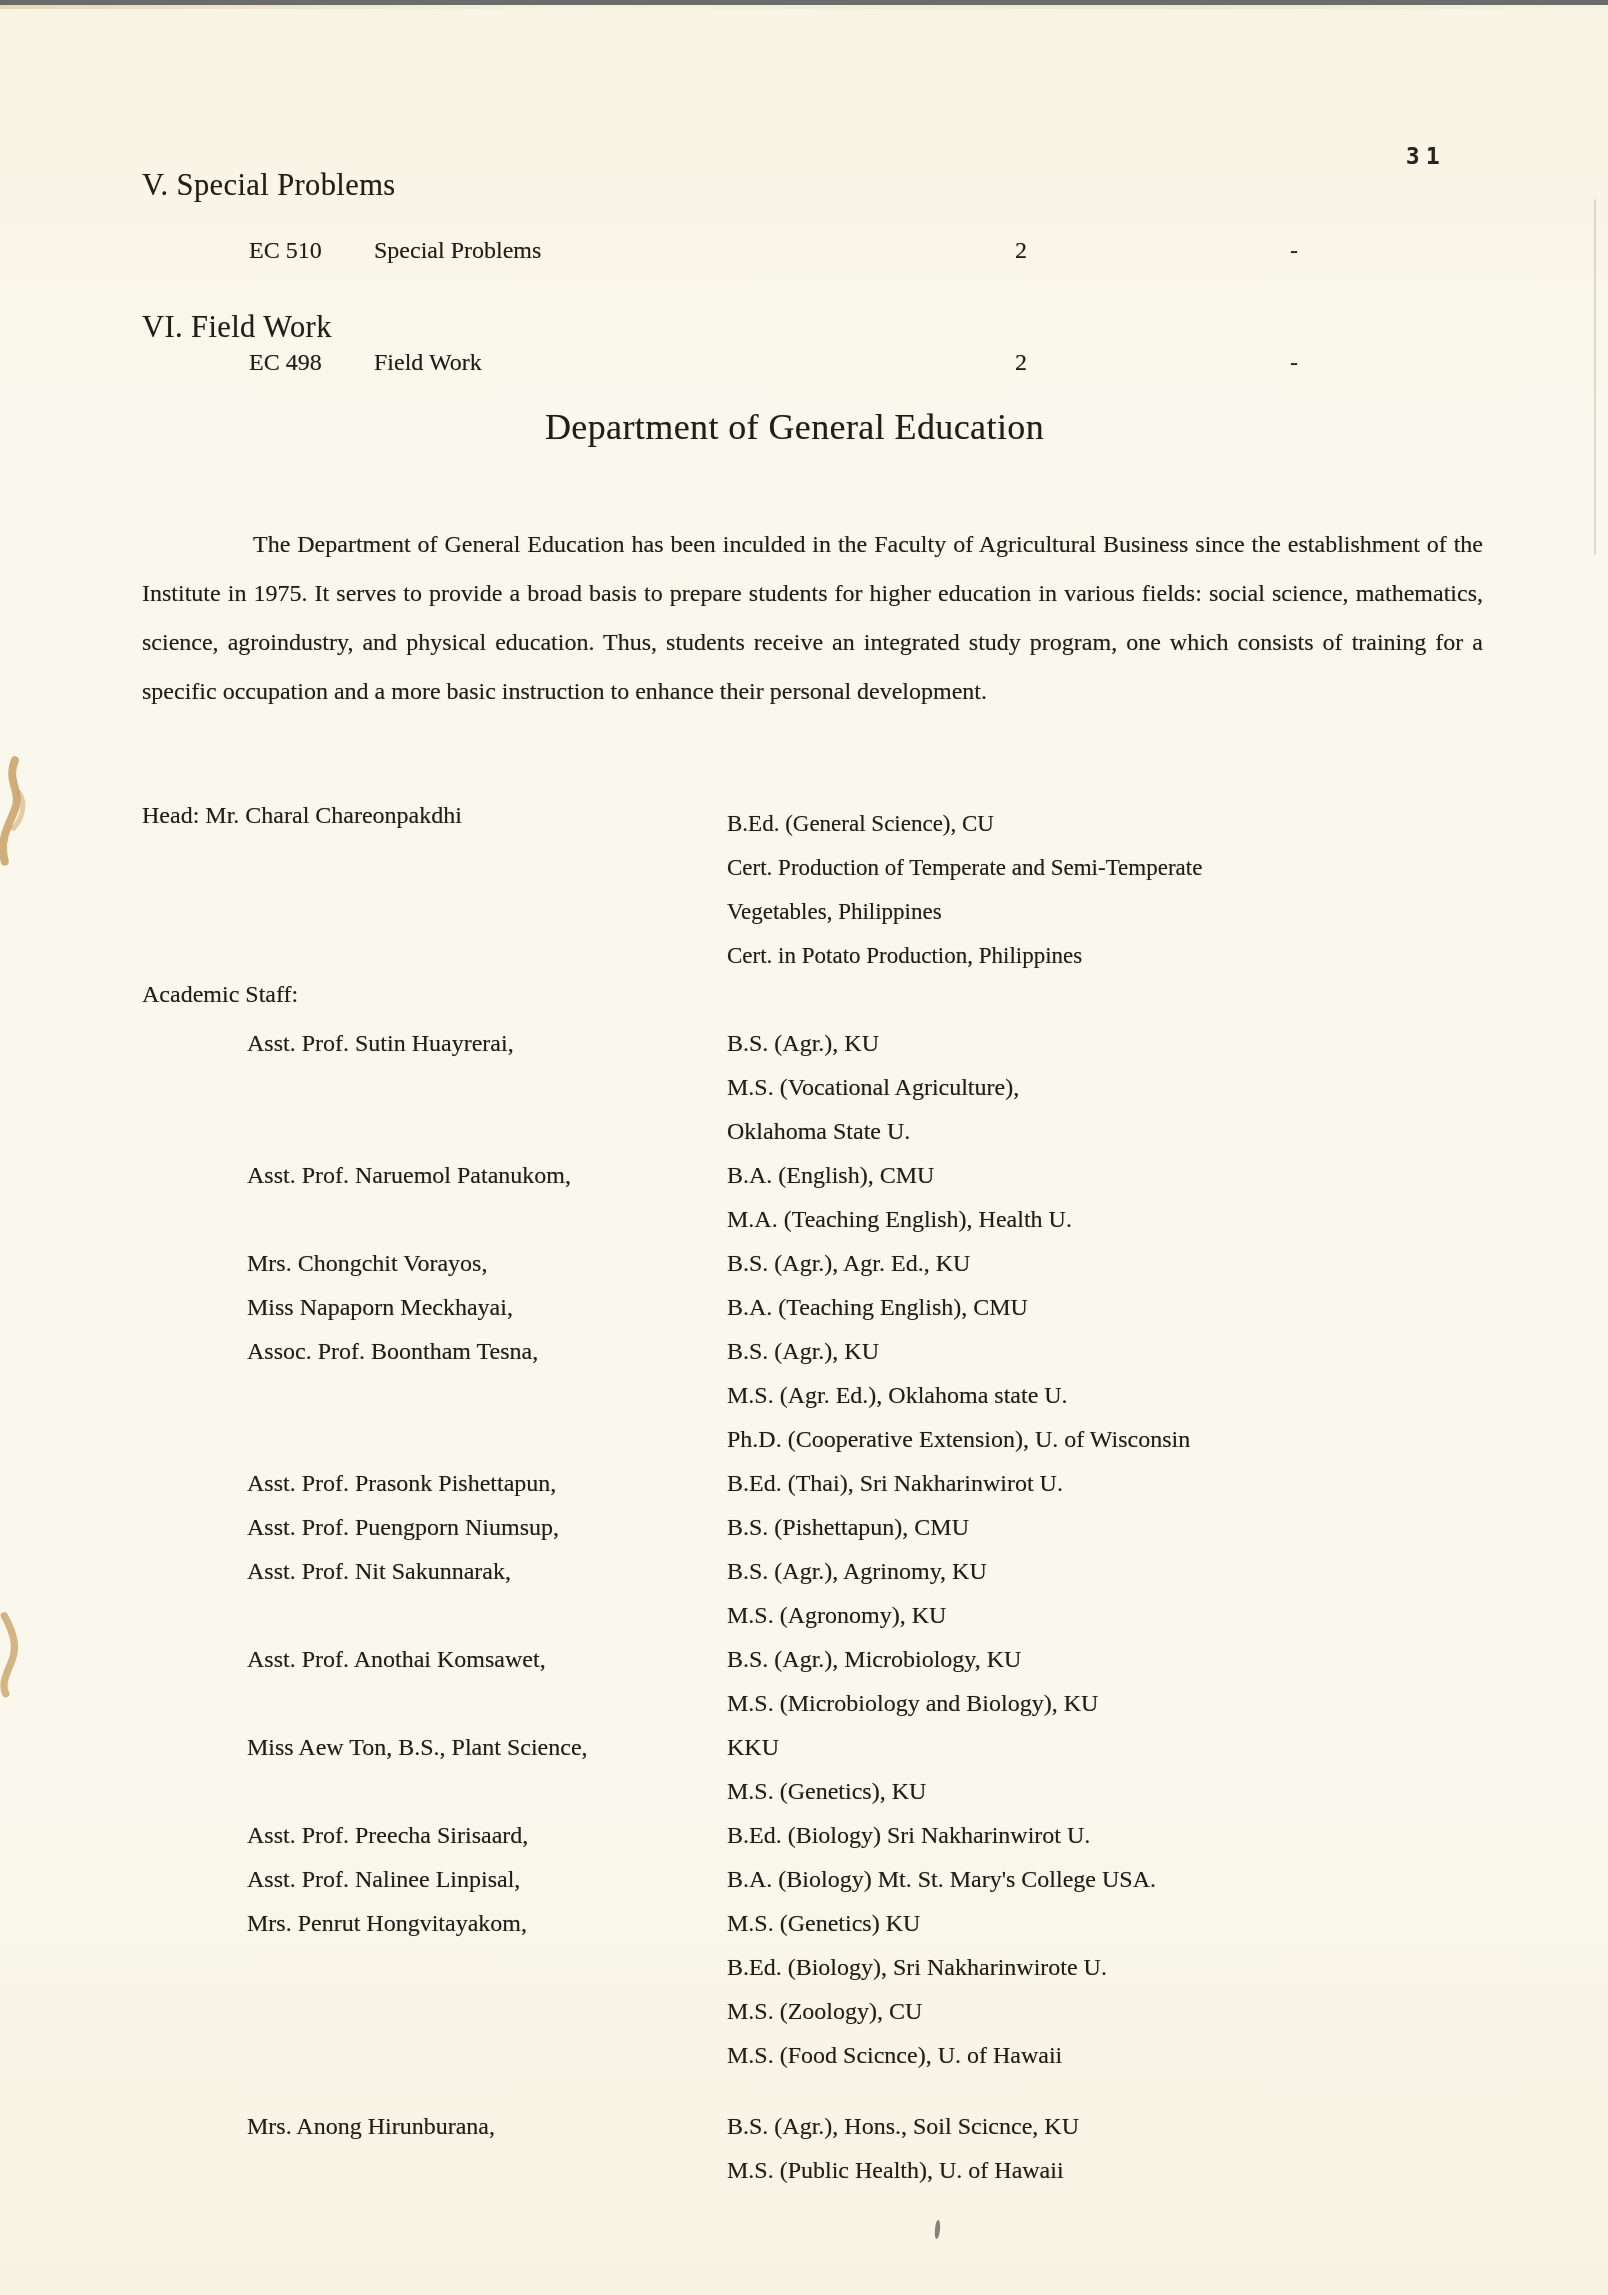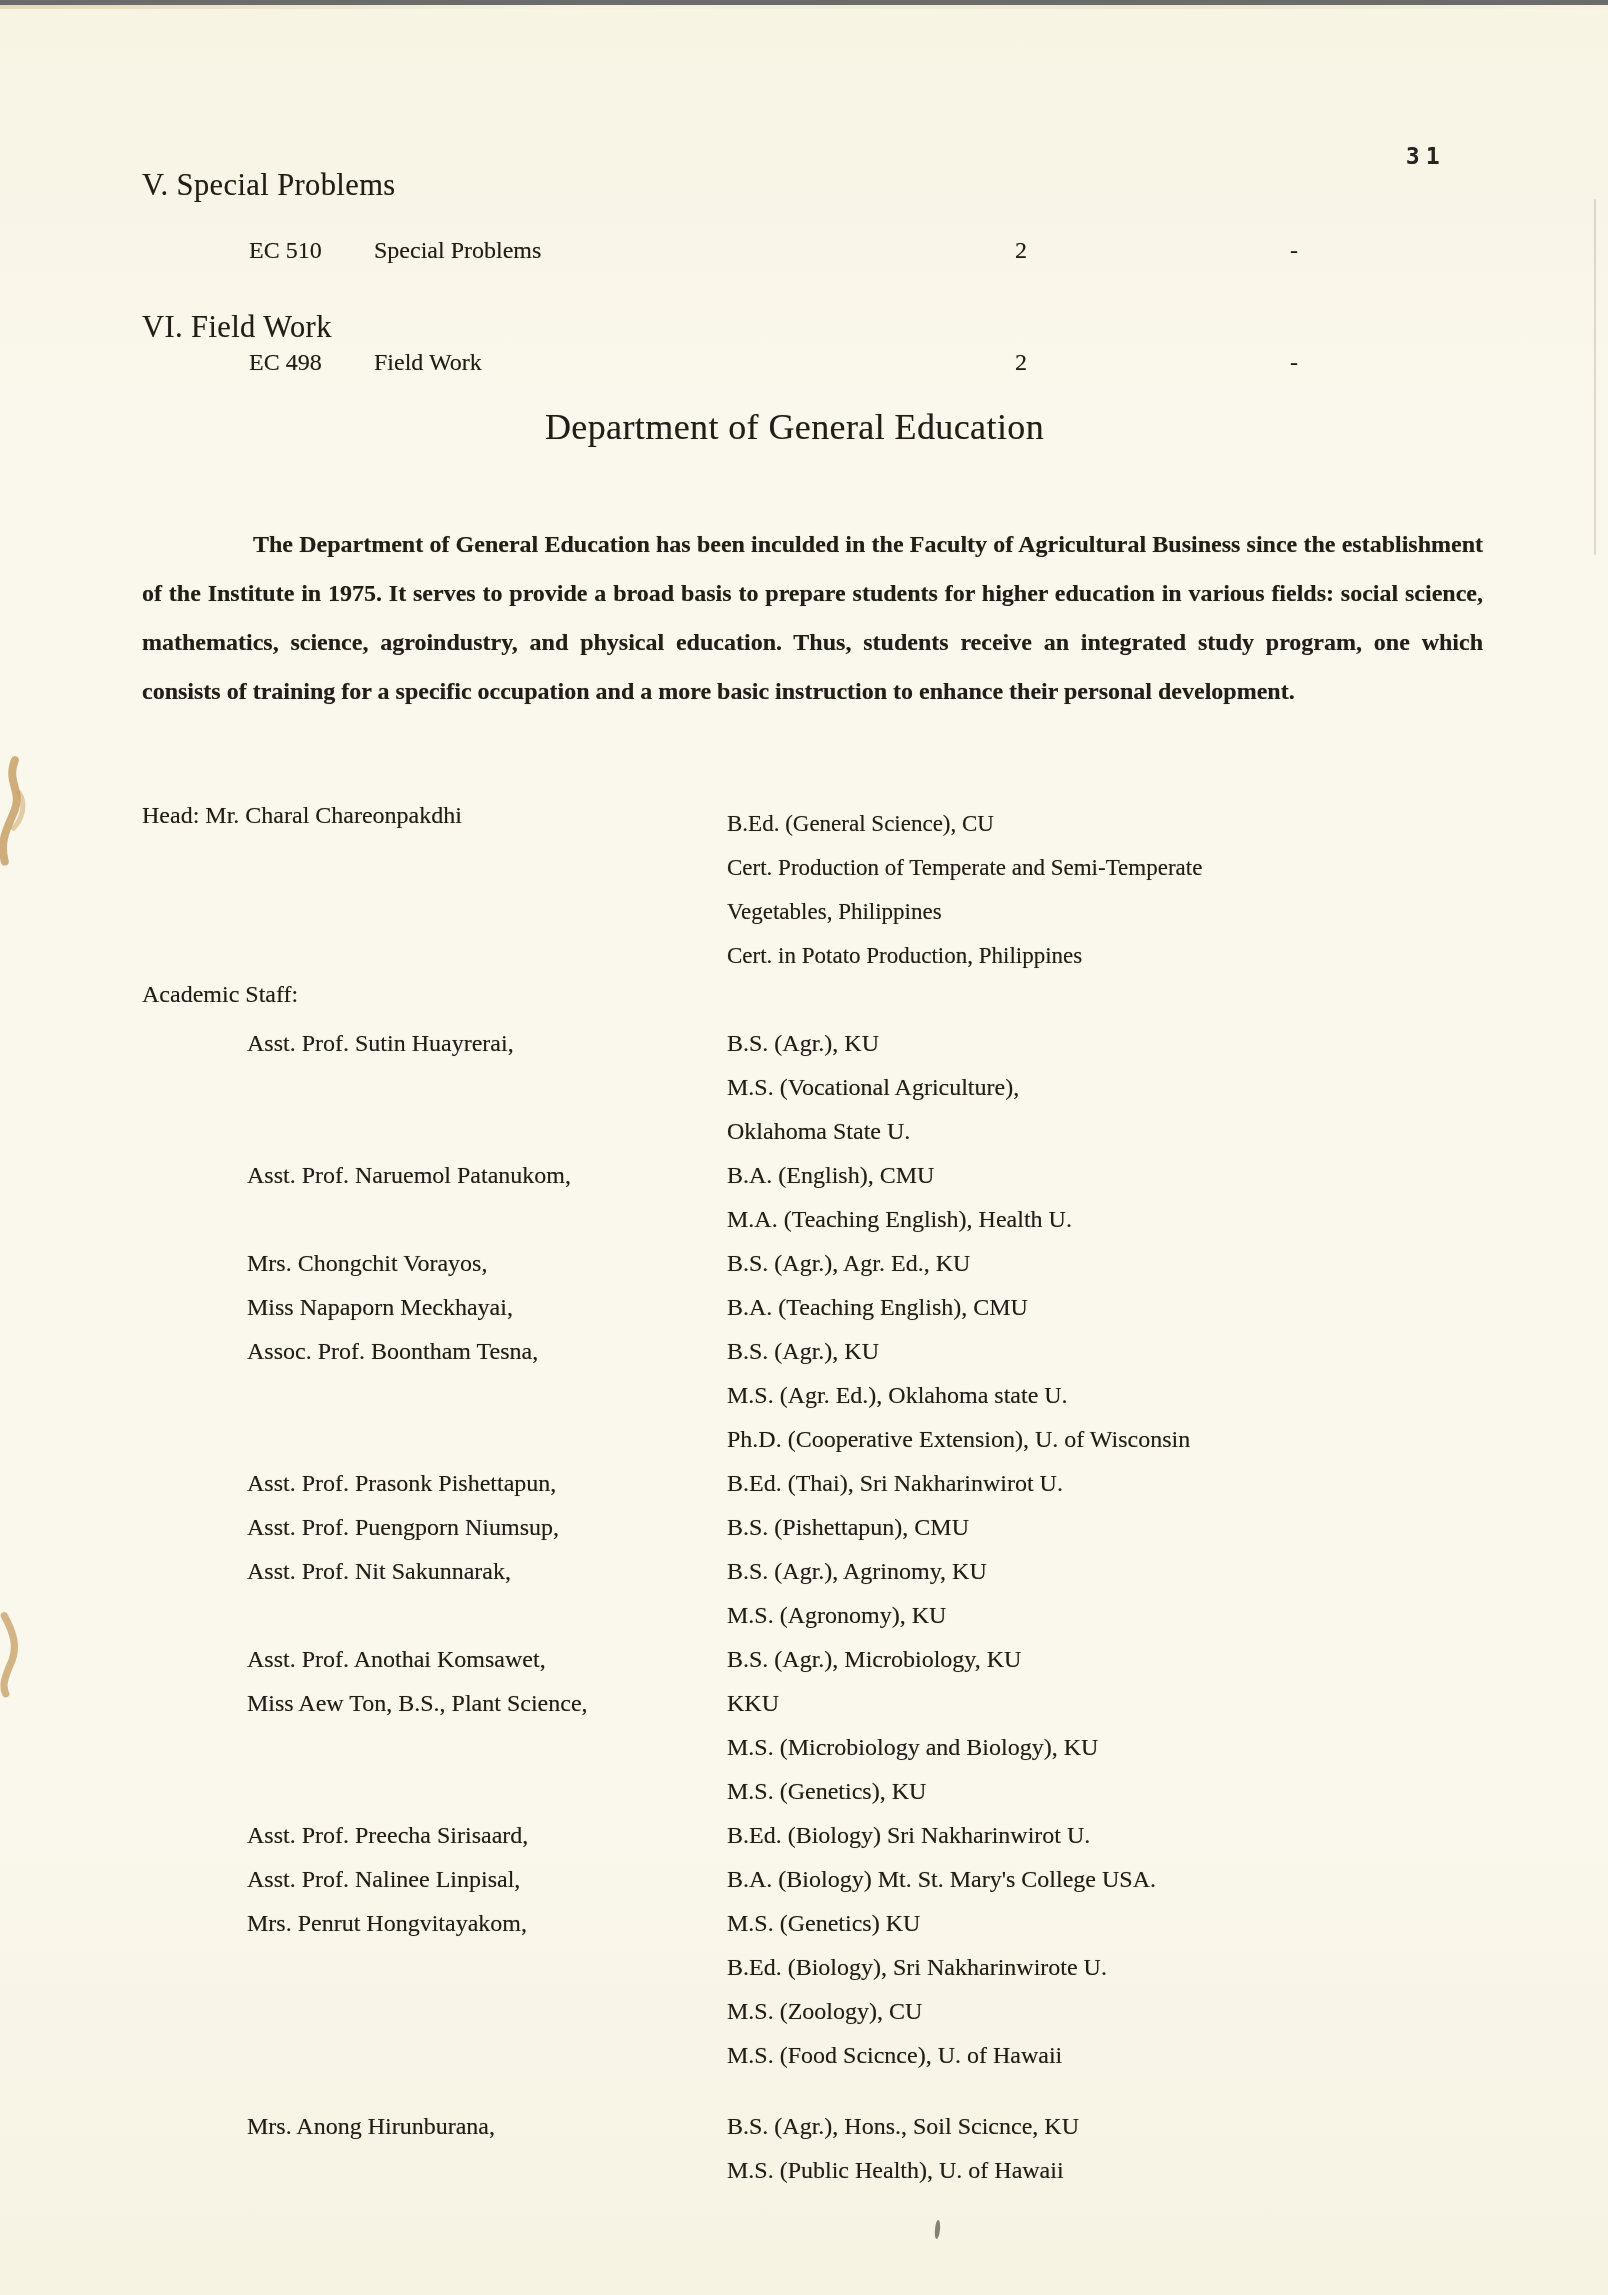--- a/index.html
+++ b/index.html
@@ -57,21 +57,21 @@
   .course-dash   { position: absolute; left: 1290px; }
 
   .dept-heading {
     position: absolute; left: 0; top: 401px; width: 1589px;
     text-align: center; font-size: 36px; letter-spacing: 0.4px;
   }
 
   .dept-paragraph {
     position: absolute; left: 142px; top: 515px; width: 1341px;
     font-size: 24px; line-height: 49px;
-    text-align: justify; text-indent: 111px; font-weight: bold;
+    text-align: justify; text-indent: 111px;
   }
 
   .head-line {
     position: absolute; left: 142px; top: 797px;
     font-size: 24px; white-space: nowrap;
   }
   .head-quals {
     position: absolute; left: 727px; top: 797px;
     font-size: 23px; line-height: 44px; white-space: nowrap;
   }
@@ -195,26 +195,26 @@
   </div>
       <div class="staff-row">
     <span class="staff-name"></span>
     <span class="staff-degree">M.S. (Agronomy), KU</span>
   </div>
       <div class="staff-row">
     <span class="staff-name">Asst. Prof. Anothai Komsawet,</span>
     <span class="staff-degree">B.S. (Agr.), Microbiology, KU</span>
   </div>
       <div class="staff-row">
+    <span class="staff-name"></span>
+    <span class="staff-degree">M.S. (Microbiology and Biology), KU</span>
+  </div>
+      <div class="staff-row">
     <span class="staff-name">Miss Aew Ton, B.S., Plant Science,</span>
     <span class="staff-degree">KKU</span>
-  </div>
-      <div class="staff-row">
-    <span class="staff-name"></span>
-    <span class="staff-degree">M.S. (Microbiology and Biology), KU</span>
   </div>
       <div class="staff-row">
     <span class="staff-name"></span>
     <span class="staff-degree">M.S. (Genetics), KU</span>
   </div>
       <div class="staff-row">
     <span class="staff-name">Asst. Prof. Preecha Sirisaard,</span>
     <span class="staff-degree">B.Ed. (Biology) Sri Nakharinwirot U.</span>
   </div>
       <div class="staff-row">

